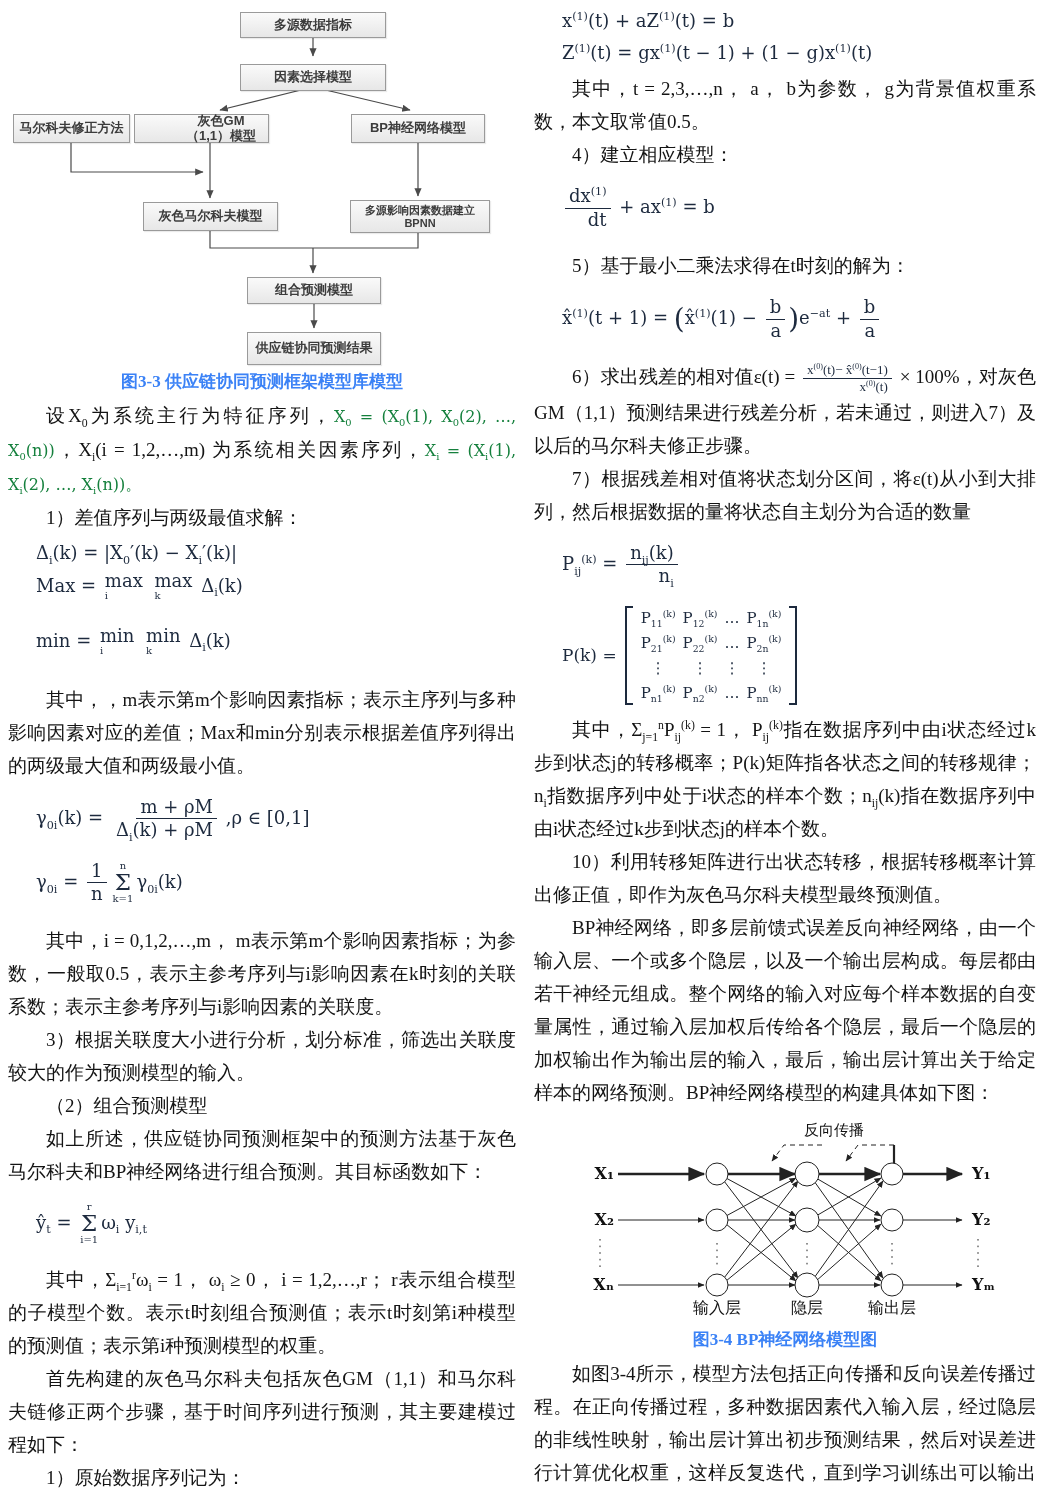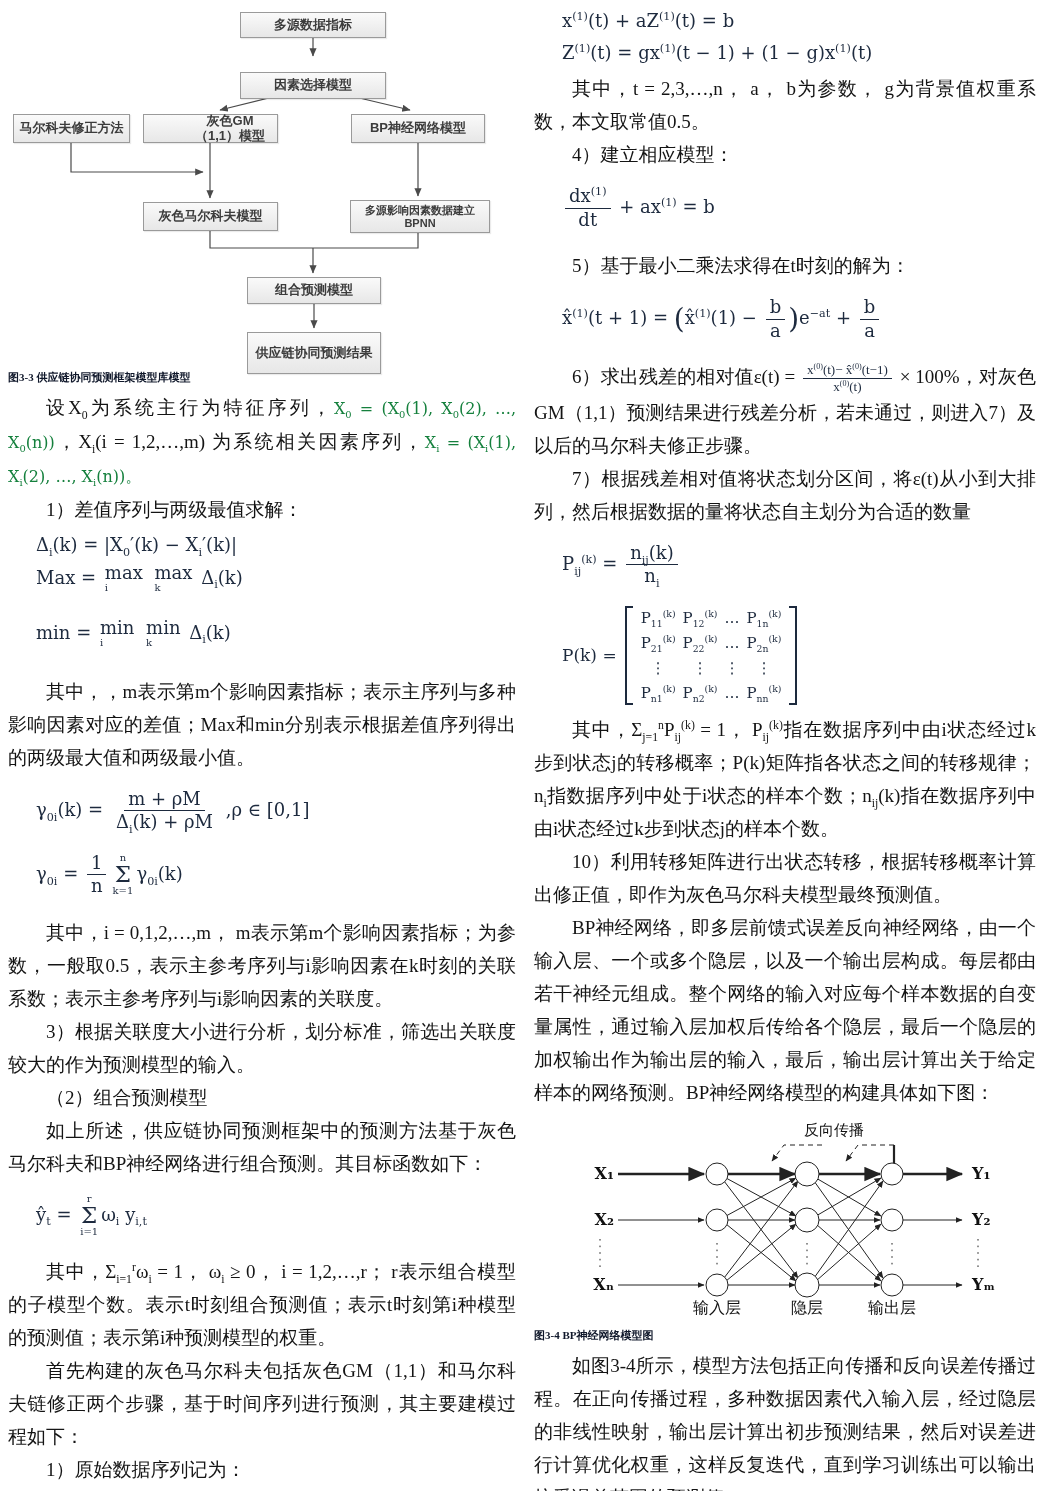--- a/index.html
+++ b/index.html
@@ -11,36 +11,36 @@
 
   .para{font-size:19px;line-height:33px;text-align:justify;text-indent:2em;margin:0;}
   .head{font-size:19px;line-height:33px;text-indent:2em;margin:0;}
 
   
   .eq{font-family:"DejaVu Serif",serif;font-size:18px;color:#1d2a3e;margin:6px 0 6px 28px;line-height:1.45;}
   .eq.sp-b{margin-bottom:26px;}
   .eq.sp-t{margin-top:14px;margin-bottom:18px;}
   sub,sup{font-size:0.62em;line-height:0;}
   .mini{font-size:16px;color:#15803d;font-family:"DejaVu Serif",serif;}
-  .frac{display:inline-flex;flex-direction:column;align-items:center;vertical-align:middle;
+  .frac{display:inline-flex;flex-direction:column;align-items:flex-end;vertical-align:middle;
         margin:0 3px;line-height:1.25;text-indent:0;}
   .frac .num{display:block;border-bottom:1px solid currentColor;padding:0 4px;}
   .frac .den{display:block;padding:0 4px;}
   .para .frac{font-size:13px;color:#1d2a3e;}
   .sum{display:inline-flex;flex-direction:column;align-items:center;vertical-align:middle;
        margin:0 3px;line-height:1;text-indent:0;}
   .sum .top,.sum .bot{font-size:10px;}
   .sum .sig{font-size:23px;}
   .und{display:inline-flex;flex-direction:column;align-items:flex-start;vertical-align:middle;
        margin:0 3px;line-height:1.05;text-indent:0;}
   .und .usub{font-size:10px;}
   .bigp{font-size:1.55em;vertical-align:middle;font-weight:300;}
 
   
-  .fig-caption{font-size:11px;font-weight:bold;margin:4px 0 6px 0;color:#0f172a;}
+  .fig-caption{font-size:17px;font-weight:bold;text-align:center;margin:4px 0 6px 0;color:#3b82f6;}
 
   
   .flowchart{position:relative;width:508px;height:366px;}
   .fc-box{position:absolute;box-sizing:border-box;border:1px solid #9a9a9a;
           background:linear-gradient(#fafafa,#e7e7e7);display:flex;align-items:center;justify-content:center;
           font-family:"Liberation Sans","DejaVu Sans",sans-serif;font-size:13px;font-weight:600;color:#3c3c3c;
           text-align:center;line-height:1.15;padding:1px 2px;box-shadow:1px 1px 1px rgba(0,0,0,0.08);}
   .fc-svg{position:absolute;left:0;top:0;}
 
   
@@ -79,43 +79,43 @@
           <path d="M410,143 V196" marker-end="url(#arr)"></path>
           <path d="M202,231 V248 H305"></path>
           <path d="M410,233 V248 H305"></path>
           <path d="M305,248 V273" marker-end="url(#arr)"></path>
           <path d="M306,304 V328" marker-end="url(#arr)"></path>
         </g>
       </svg>
       <div class="fc-box" style="left:232px;top:12px;width:146px;height:26px;">
           <span>多源数据指标</span>
         </div>
-      <div class="fc-box" style="left:232px;top:72px;width:146px;height:27px;">
+      <div class="fc-box" style="left:232px;top:64px;width:146px;height:27px;">
           <span>因素选择模型</span>
         </div>
       <div class="fc-box" style="left:5px;top:114px;width:117px;height:29px;">
           <span>马尔科夫修正方法</span>
         </div>
-      <div class="fc-box" style="left:135px;top:114px;width:135px;height:29px;padding-left:41px;">
+      <div class="fc-box" style="left:126px;top:114px;width:135px;height:29px;padding-left:41px;">
           <span>灰色GM（1,1）模型</span>
         </div>
       <div class="fc-box" style="left:343px;top:114px;width:134px;height:29px;">
           <span>BP神经网络模型</span>
         </div>
       <div class="fc-box" style="left:135px;top:202px;width:135px;height:29px;">
           <span>灰色马尔科夫模型</span>
         </div>
       <div class="fc-box" style="left:342px;top:200px;width:140px;height:33px;font-size:11px;flex-direction:column;">
         <span>多源影响因素数据建立</span>
         <span>BPNN</span>
       </div>
       <div class="fc-box" style="left:239px;top:277px;width:134px;height:27px;">
           <span>组合预测模型</span>
         </div>
-      <div class="fc-box" style="left:239px;top:332px;width:134px;height:42px;">
+      <div class="fc-box" style="left:239px;top:332px;width:134px;height:33px;">
           <span>供应链协同预测结果</span>
         </div>
     </div>
     <div class="fig-caption">图3-3 供应链协同预测框架模型库模型</div>
 
     <p class="para">设X<sub>0</sub>为系统主行为特征序列，<span class="mini">X<sub>0</sub> = (X<sub>0</sub>(1), X<sub>0</sub>(2), …, X<sub>0</sub>(n))</span>，X<sub>i</sub>(i = 1,2,…,m) 为系统相关因素序列，<span class="mini">X<sub>i</sub> = (X<sub>i</sub>(1), X<sub>i</sub>(2), …, X<sub>i</sub>(n))。</span></p>
     <p class="head">1）差值序列与两级最值求解：</p>
     <div class="eq">Δ<sub>i</sub>(k) = |X<sub>0</sub>′(k) − X<sub>i</sub>′(k)|</div>
     <div class="eq sp-b">Max = <span class="und">
           <span class="umain">max</span>

